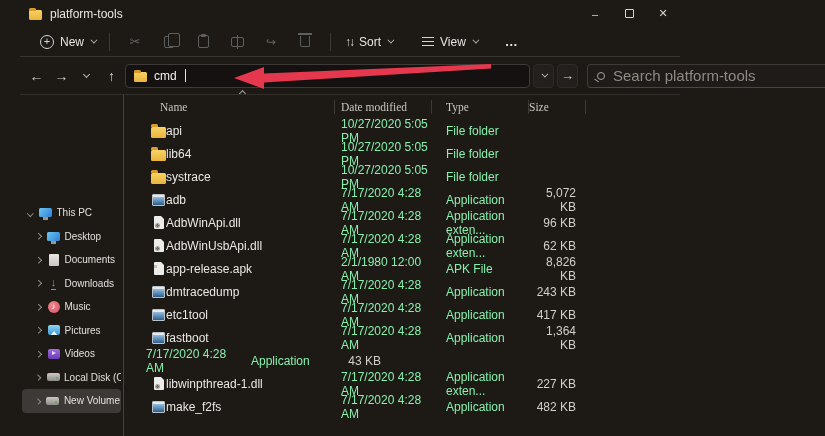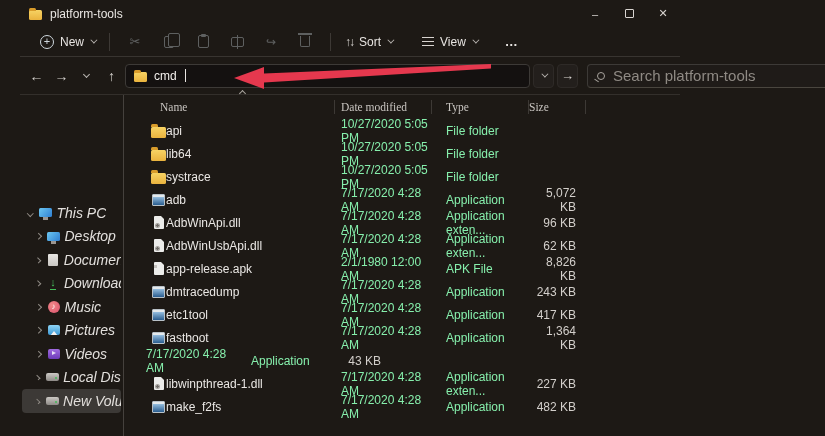--- a/index.html
+++ b/index.html
@@ -78,21 +78,21 @@
 
   
   .content { flex:1; display:flex; min-height:0; }
   .sidebar { width:104px; flex:none; border-right:1px solid #45413d; padding-top:106px; position:relative; }
   .side-item { height:23.5px; display:flex; align-items:center; padding-left:4px; gap:4px; color:#e2dfdc;
     border-radius:4px; margin:0 2px; }
   .side-item .chev { width:4.5px; height:4.5px; transform:rotate(-45deg); margin:0 2px; border-color:#8f8a84; }
   .side-item.expanded .chev { transform:rotate(45deg); }
   .side-item.child { padding-left:12px; }
   .side-item.selected { background:#3c3936; }
-  .side-label { white-space:nowrap; overflow:hidden; font-size:14px;font-style:italic; }
+  .side-label { white-space:nowrap; overflow:hidden; font-size:10px; }
 
   
   .s-ic { width:14px; height:14px; flex:none; position:relative; display:flex; align-items:center; justify-content:center; }
   .ic-monitor { width:13px; height:9px; border-radius:1.5px; background:linear-gradient(130deg,#6cc7f2,#2f7fd2); position:relative; }
   .ic-monitor::after { content:""; position:absolute; left:4px; bottom:-3px; width:5px; height:3px; background:#9a9590; }
   .ic-docs { width:10px; height:12px; background:linear-gradient(#e8e6e3,#c9c6c2); border-radius:1px; }
   .ic-down { color:#45c15c; font-weight:bold; font-size:11px; line-height:1; border-bottom:1.5px solid #45c15c; padding-bottom:1px; }
   .ic-music { width:12px; height:12px; border-radius:50%; background:radial-gradient(circle at 35% 35%, #f08a8a, #d94f6b); color:#fff; font-size:8px; display:flex; align-items:center; justify-content:center; }
   .ic-pics { width:12px; height:10px; border-radius:2px; background:linear-gradient(#8ed4f5,#3e9ad6); position:relative; overflow:hidden; }
   .ic-pics::after { content:""; position:absolute; bottom:-1px; left:2px; border-left:4px solid transparent; border-right:4px solid transparent; border-bottom:5px solid #f2f2f2; }

